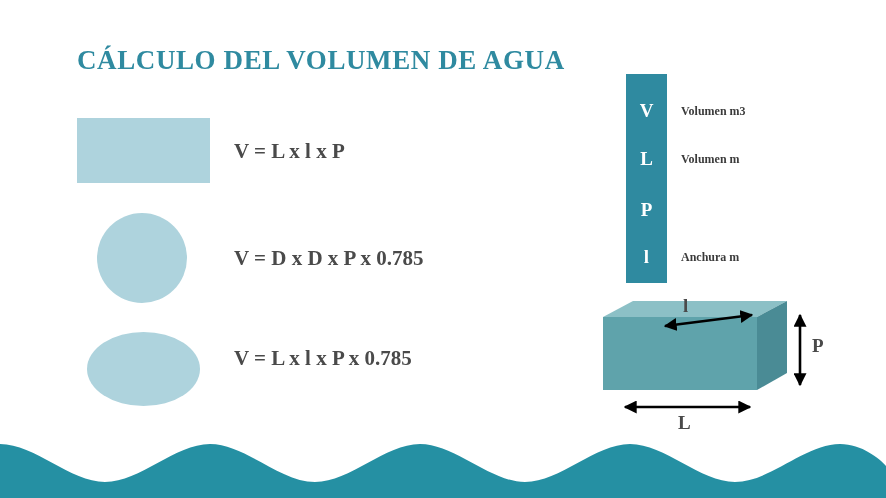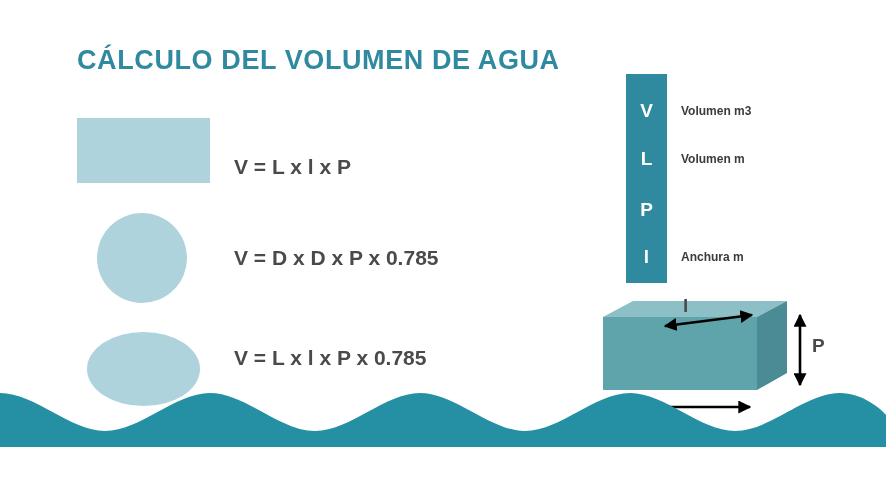--- a/index.html
+++ b/index.html
@@ -6,23 +6,24 @@
     margin: 0;
     padding: 0;
     background: #ffffff;
   }
   body {
     font-family: "Liberation Sans", sans-serif;
   }
   #infographic {
     position: relative;
     width: 886px;
-    height: 447px;
+    height: 498px;
     background: #ffffff;
     overflow: hidden;
+    font-family: Liberation Serif, serif;
   }
 
   
   .title {
     position: absolute;
     left: 77px;
     top: 45px;
     font-size: 27px;
     font-weight: bold;
     letter-spacing: 0.6px;
@@ -58,21 +59,21 @@
 
   
   .formula {
     position: absolute;
     left: 234px;
     font-size: 21px;
     font-weight: bold;
     color: #4a4a4a;
     white-space: nowrap;
   }
-  .formula-1 { top: 155px; }
+  .formula-1 { top: 139px; }
   .formula-2 { top: 246px; text-align: center; }
   .formula-3 { top: 346px; }
 
   
   .legend-bar {
     position: absolute;
     left: 626px;
     top: 74px;
     width: 41px;
     height: 209px;

